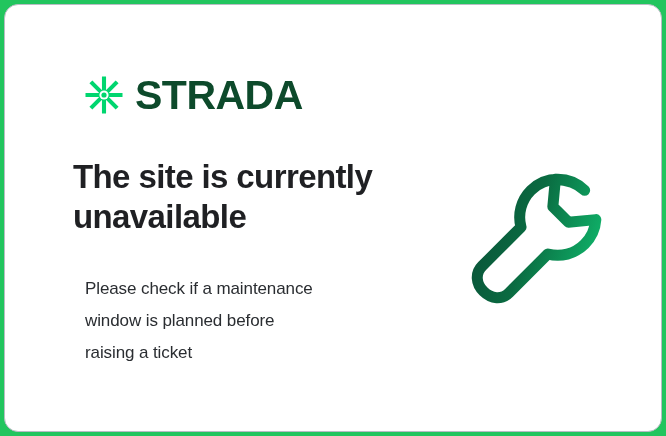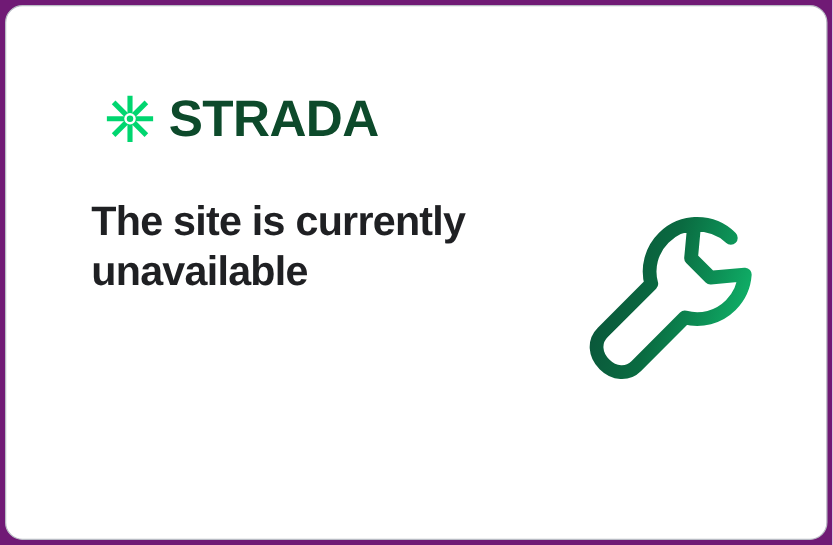--- a/index.html
+++ b/index.html
@@ -14,21 +14,21 @@
     overflow: hidden;
     font-family: "Liberation Sans", sans-serif;
     -webkit-font-smoothing: antialiased;
   }
 
   .page {
     position: relative;
     width: 666px;
     height: 436px;
     box-sizing: border-box;
-    background: #701a75;
+    background: #22c55e;
   }
 
   
   .card {
     position: absolute;
     left: 4px;
     top: 4px;
     width: 658px;
     height: 428px;
     box-sizing: border-box;
@@ -129,20 +129,25 @@
           </g>
           <circle cx="21" cy="21" r="4.6" fill="#ffffff"></circle>
           <circle cx="21" cy="21" r="2.6" fill="#00d66f"></circle>
         </svg>
       </span>
       <span class="logo-word">STRADA</span>
     </div>
 
     <h1 class="headline">The site is currently unavailable</h1>
 
+    <p class="body-copy">
+      <span class="line">Please check if a maintenance</span>
+      <span class="line">window is planned before</span>
+      <span class="line">raising a ticket</span>
+    </p>
 
     <div class="wrench">
       <svg viewBox="0 0 156 160" aria-hidden="true">
         <defs>
           <linearGradient id="wrenchGrad" x1="0" y1="1" x2="1" y2="0">
             <stop offset="0%" stop-color="#0a5138"></stop>
             <stop offset="45%" stop-color="#0a6b41"></stop>
             <stop offset="75%" stop-color="#0d9257"></stop>
             <stop offset="100%" stop-color="#10b46a"></stop>
           </linearGradient>

